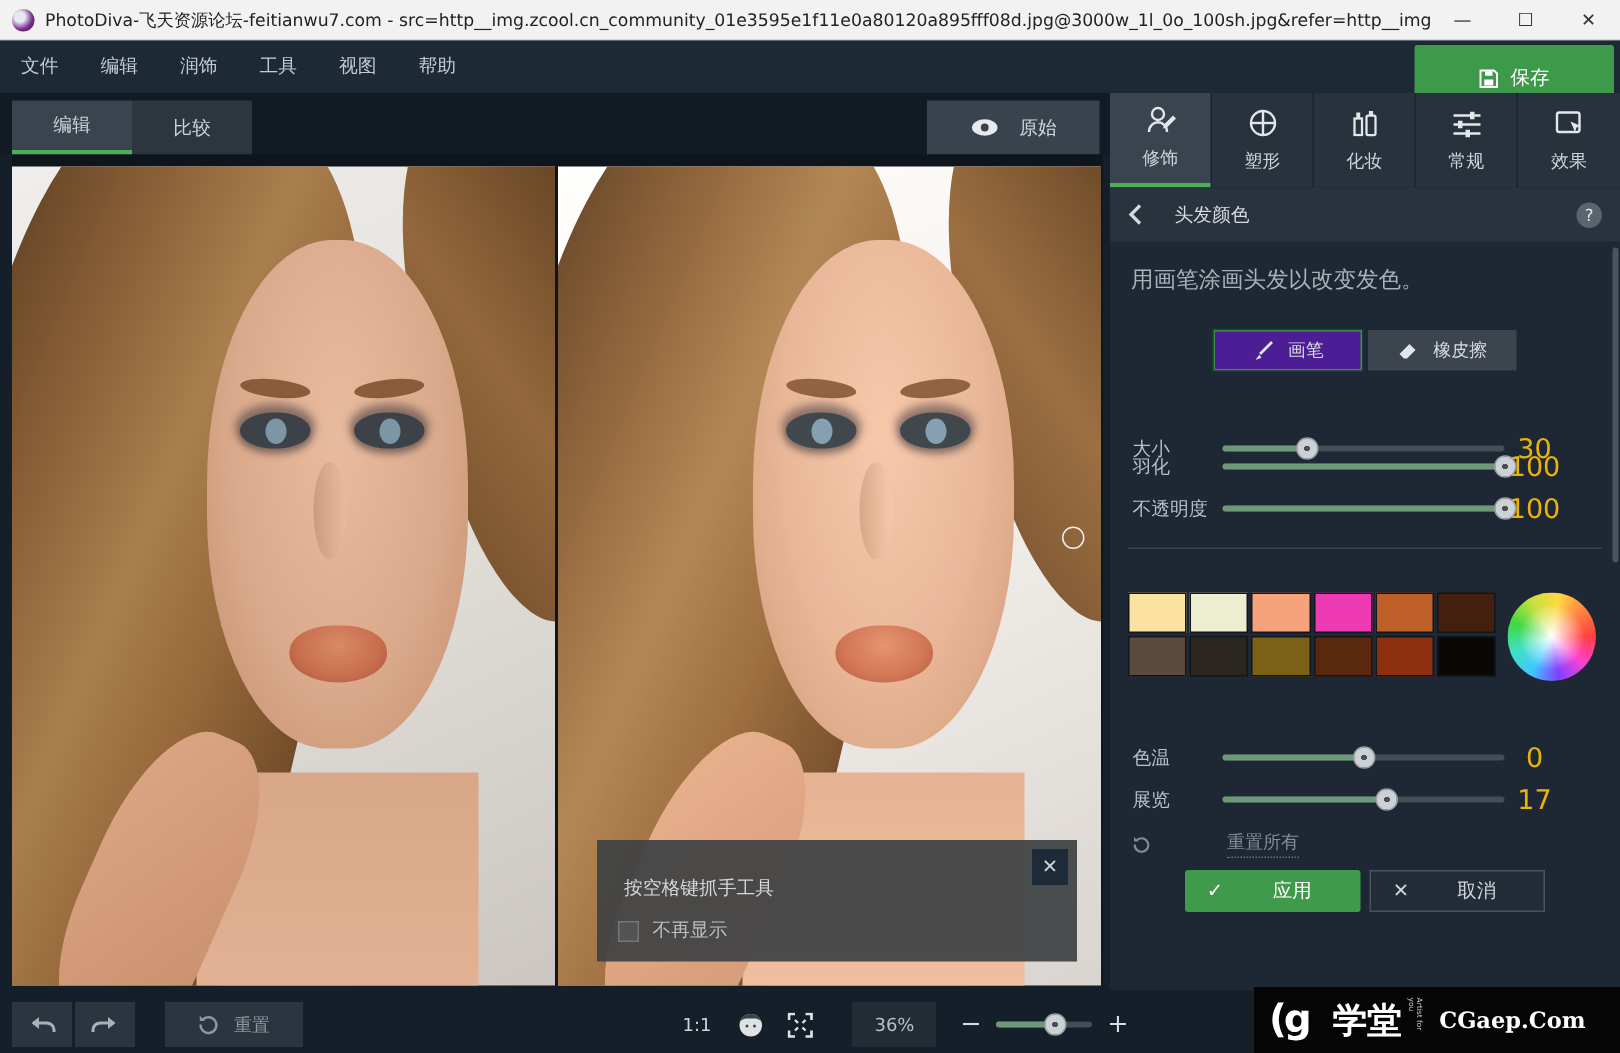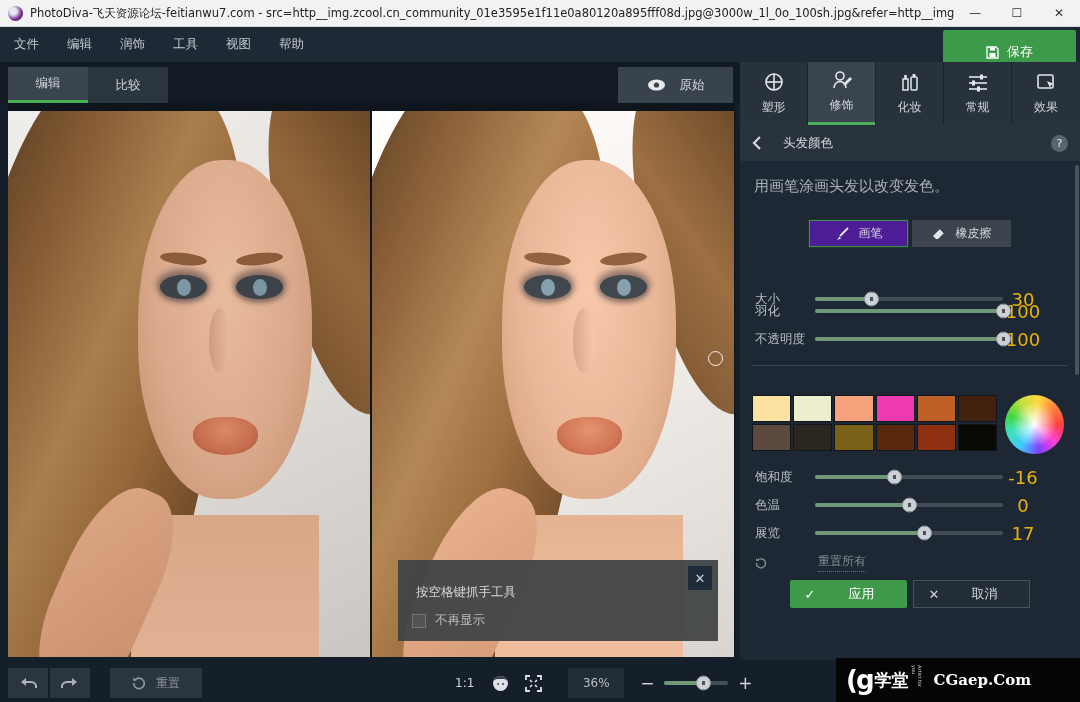--- a/index.html
+++ b/index.html
@@ -140,21 +140,21 @@
   .zicon { margin-right:16px; display:flex; }
   .zval { width:56px; height:30px; background:#222c35; color:#b9bfc5; font-size:12px;
     display:flex; align-items:center; justify-content:center; margin-left:10px; margin-right:14px; }
   .zminus,.zplus { font-size:17px; color:#d6dade; width:18px; text-align:center; }
   .ztrack { position:relative; width:64px; height:4px; background:#434d55; border-radius:2px; margin:0 8px; }
 
   
   .watermark { position:absolute; right:0; bottom:0; width:244px; height:44px; background:#050505;
     display:flex; align-items:center; color:#fff; }
   .wlogo { font-size:26px; font-weight:bold; margin-left:10px; letter-spacing:-2px; }
-  .wbrand { font-size:17px; font-weight:bold; margin-left:2px; }
+  .wbrand { font-size:23px; font-weight:bold; margin-left:16px; }
   .wtag { font-size:5px; color:#cfcfcf; writing-mode:vertical-rl; line-height:1.1; margin-left:2px; height:30px; }
   .wsite { font-size:15px; font-weight:bold; margin-left:12px; font-family:"DejaVu Serif","Liberation Serif",serif; }
 </style>
 </head>
 <body>
 
 <div id="app">
 
   <div class="titlebar">
     <div class="appicon"></div>
@@ -189,35 +189,35 @@
     <div class="origbtn">
       <svg width="19" height="12" viewBox="0 0 19 12">
           <ellipse cx="9.5" cy="6" rx="8.5" ry="5.5" fill="#e8eaec"></ellipse>
           <circle cx="9.5" cy="6" r="2.6" fill="#39434d"></circle>
         </svg>
       <span>原始</span>
     </div>
   </div>
 
   <div class="ptabs">
+    <div class="ptab active">
+      <svg width="22" height="20" viewBox="0 0 22 20">
+          <circle cx="9" cy="6" r="4" fill="none" stroke="#e4e7e9" stroke-width="1.6"></circle>
+          <path d="M3 18c0-4 3-6.5 6-6.5s6 2.5 6 6.5" fill="none" stroke="#e4e7e9" stroke-width="1.6"></path>
+          <path d="M13 13l6-6 2 2-6 6-2.6.6z" fill="#e4e7e9"></path>
+        </svg>
+      <span>修饰</span>
+    </div>
     <div class="ptab">
       <svg width="20" height="20" viewBox="0 0 20 20">
           <circle cx="10" cy="10" r="8" fill="none" stroke="#e4e7e9" stroke-width="1.6"></circle>
           <line x1="10" y1="2" x2="10" y2="18" stroke="#e4e7e9" stroke-width="1.6"></line>
           <line x1="2" y1="10" x2="18" y2="10" stroke="#e4e7e9" stroke-width="1.6"></line>
         </svg>
       <span>塑形</span>
-    </div>
-    <div class="ptab active">
-      <svg width="22" height="20" viewBox="0 0 22 20">
-          <circle cx="9" cy="6" r="4" fill="none" stroke="#e4e7e9" stroke-width="1.6"></circle>
-          <path d="M3 18c0-4 3-6.5 6-6.5s6 2.5 6 6.5" fill="none" stroke="#e4e7e9" stroke-width="1.6"></path>
-          <path d="M13 13l6-6 2 2-6 6-2.6.6z" fill="#e4e7e9"></path>
-        </svg>
-      <span>修饰</span>
     </div>
     <div class="ptab">
       <svg width="20" height="20" viewBox="0 0 20 20">
           <rect x="3" y="7" width="5" height="11" fill="none" stroke="#e4e7e9" stroke-width="1.5"></rect>
           <rect x="4.2" y="3" width="2.6" height="4" fill="#e4e7e9"></rect>
           <rect x="11" y="5" width="6" height="13" rx="1" fill="none" stroke="#e4e7e9" stroke-width="1.5"></rect>
           <rect x="12.6" y="2" width="2.8" height="3" fill="#e4e7e9"></rect>
         </svg>
       <span>化妆</span>
     </div>
@@ -310,29 +310,20 @@
       <div class="swatch" style="background: rgb(68, 32, 15);"></div>
       <div class="swatch" style="background: rgb(93, 74, 62);"></div>
       <div class="swatch" style="background: rgb(43, 38, 32);"></div>
       <div class="swatch" style="background: rgb(123, 96, 23);"></div>
       <div class="swatch" style="background: rgb(90, 40, 12);"></div>
       <div class="swatch" style="background: rgb(141, 48, 16);"></div>
       <div class="swatch" style="background: rgb(10, 8, 5);"></div>
     </div>
     <div class="wheel"></div>
 
-    <div class="srow" style="top:342px;">
-      <span class="slabel">饱和度</span>
-      <div class="track">
-        <div class="fill" style="width: 42%;">
-            <div class="thumb"></div>
-          </div>
-      </div>
-      <span class="sval">-16</span>
-    </div>
     <div class="srow" style="top:370px;">
       <span class="slabel">色温</span>
       <div class="track">
         <div class="fill" style="width: 50%;">
             <div class="thumb"></div>
           </div>
       </div>
       <span class="sval">0</span>
     </div>
     <div class="srow" style="top:398px;">

